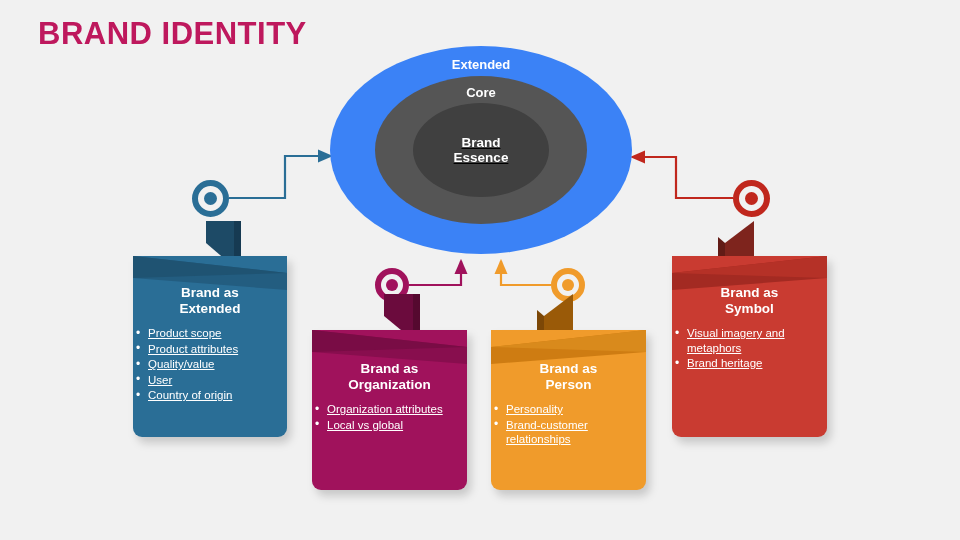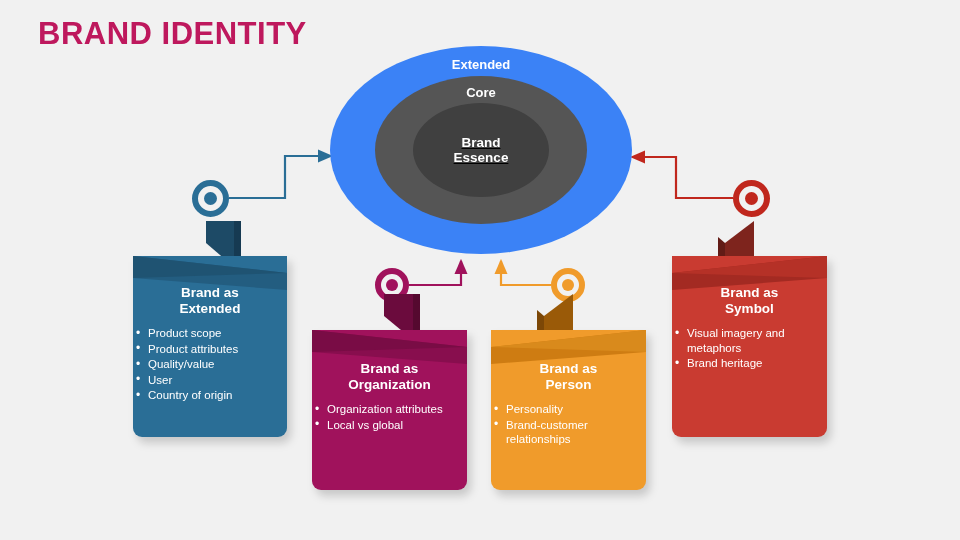--- a/index.html
+++ b/index.html
@@ -120,20 +120,21 @@
     line-height: 16px;
   }
   .card-list { list-style: none; margin-top: 9px; }
   .card-list li {
     position: relative;
     padding-left: 15px;
     font-size: 11.5px;
     line-height: 14.5px;
     margin-bottom: 1px;
     font-weight: 500;
+    text-decoration: underline;
   }
   .card-list li::before {
     content: "\2022";
     position: absolute;
     left: 3px; top: -0.5px;
     font-size: 12px;
   }
 
   
   #card-product      { left: 133px; top: 256px; width: 154px; height: 181px; }

